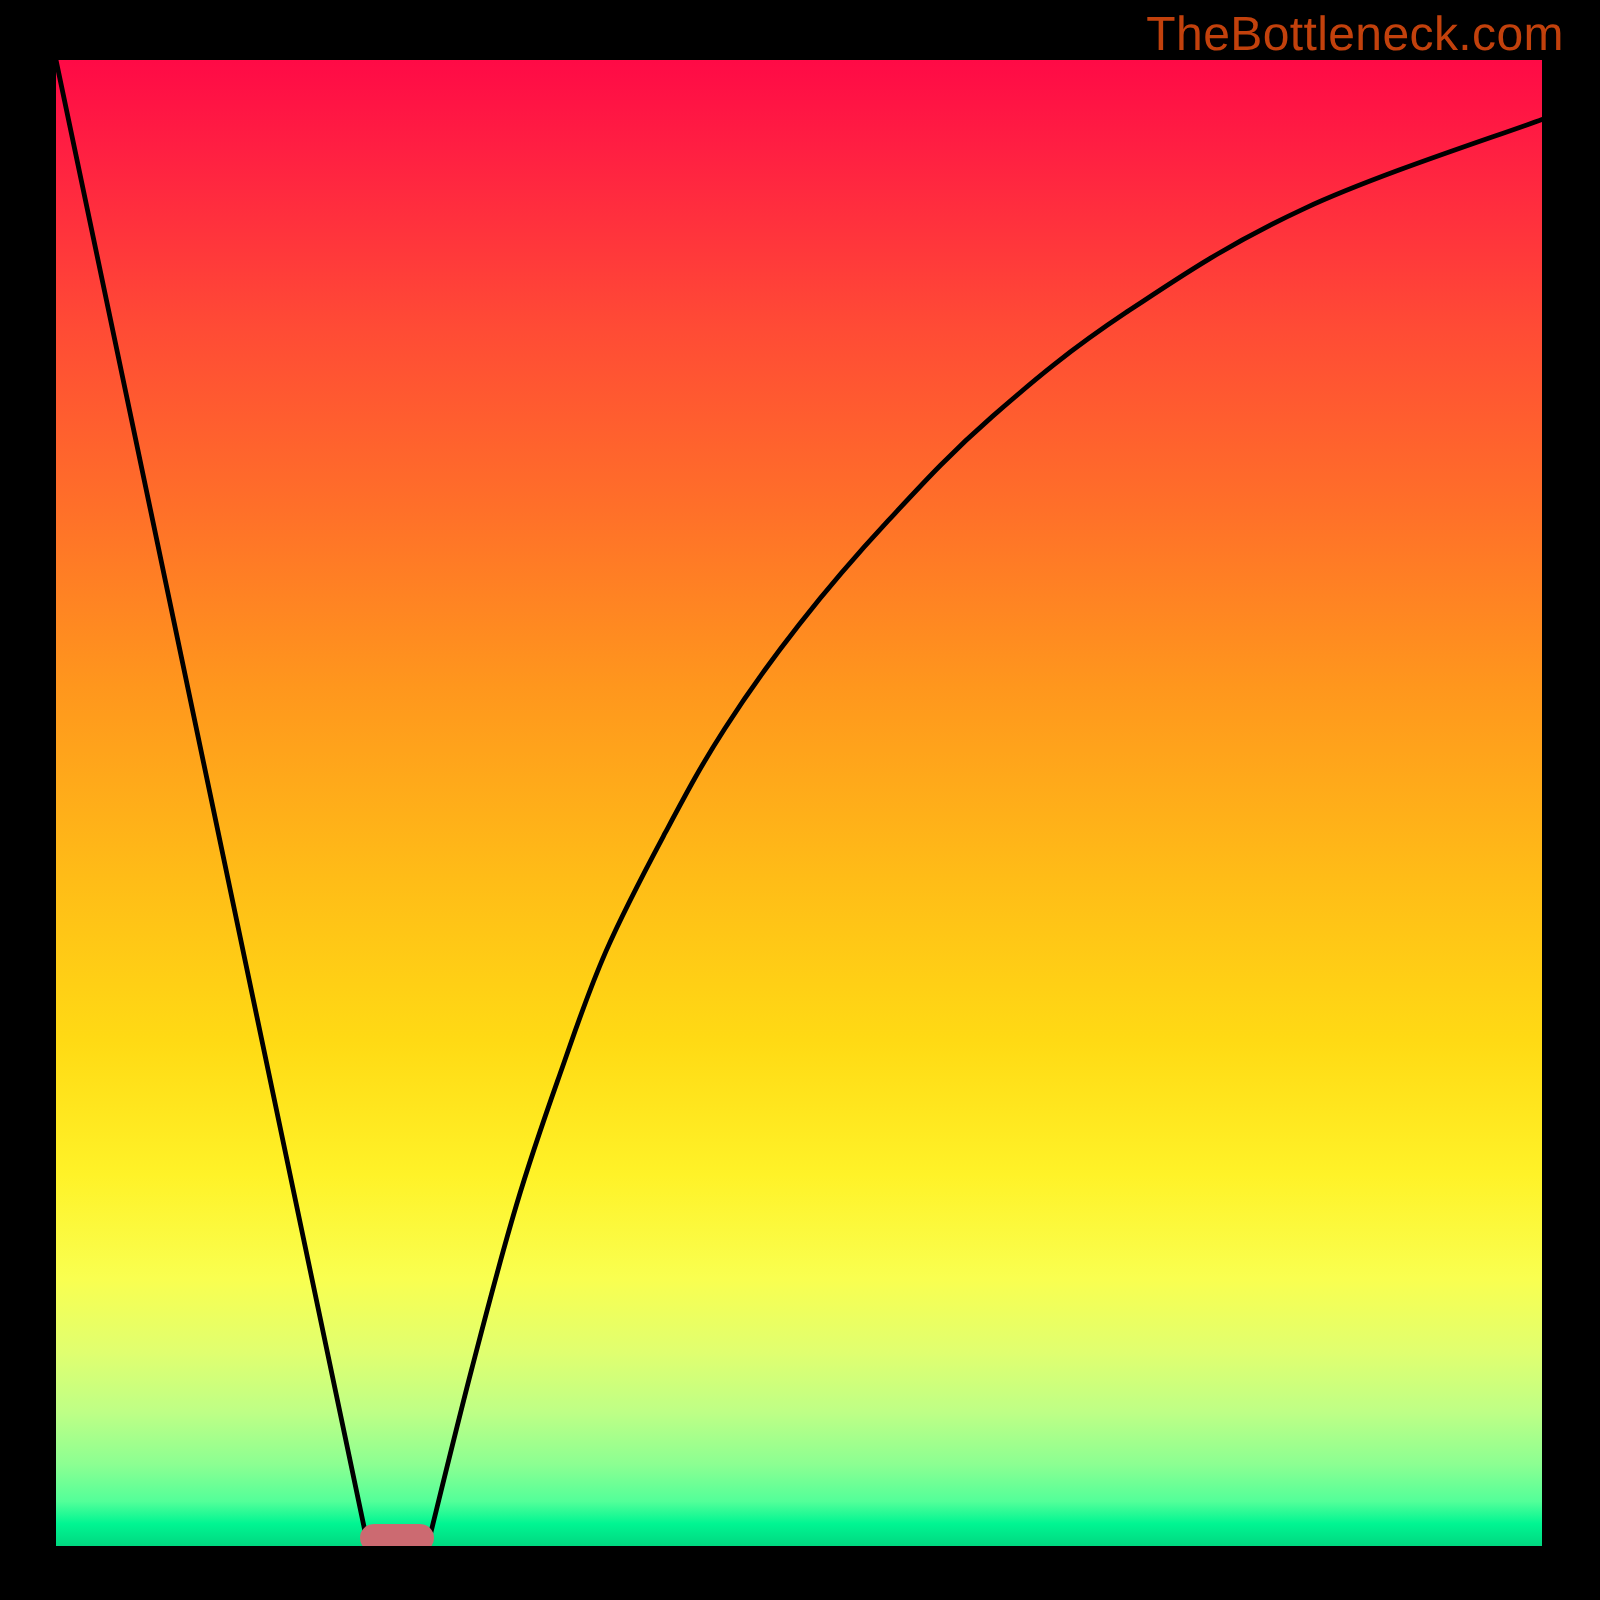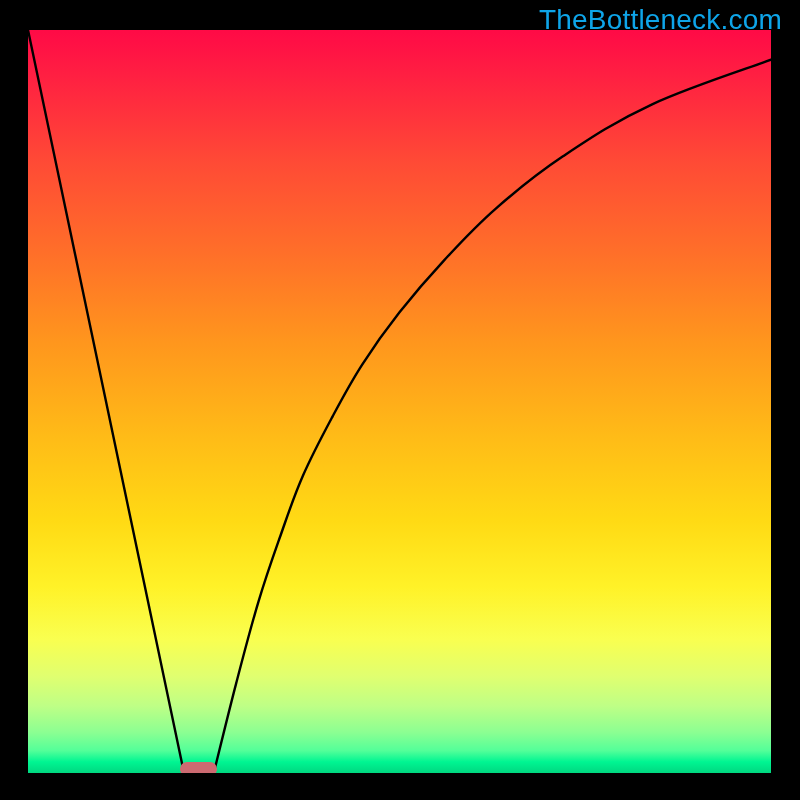--- a/index.html
+++ b/index.html
@@ -14,22 +14,22 @@
   .frame {
     position: relative;
     width: 800px;
     height: 800px;
     background: #000;
   }
   .watermark {
     position: absolute;
     top: 4px;
     right: 18px;
-    color: #0ea5e9;
-    font-size: 28px;
+    color: #c2410c;
+    font-size: 24px;
     font-weight: 400;
     letter-spacing: 0.2px;
     z-index: 40;
     font-family: Arial, Helvetica, sans-serif;
   }
   .plot-clip {
     position: absolute;
     left: 28px;
     top: 30px;
     width: 743px;

